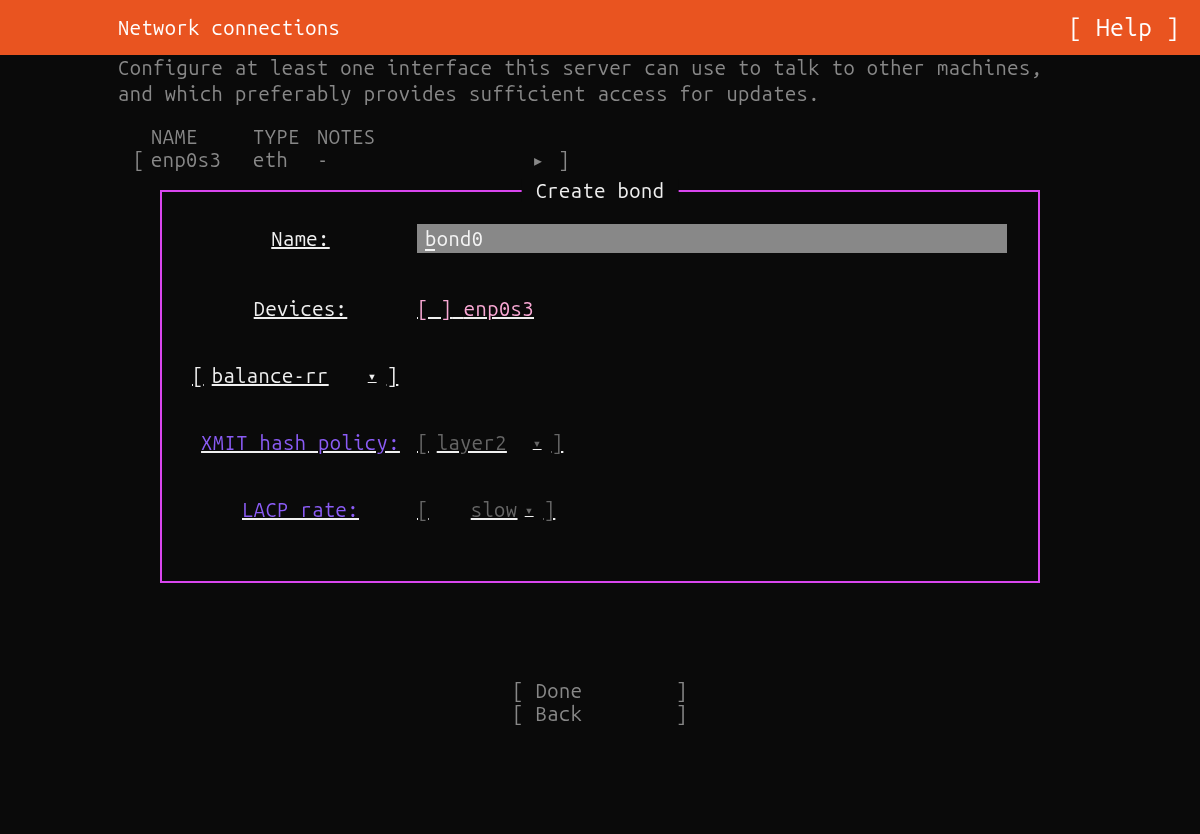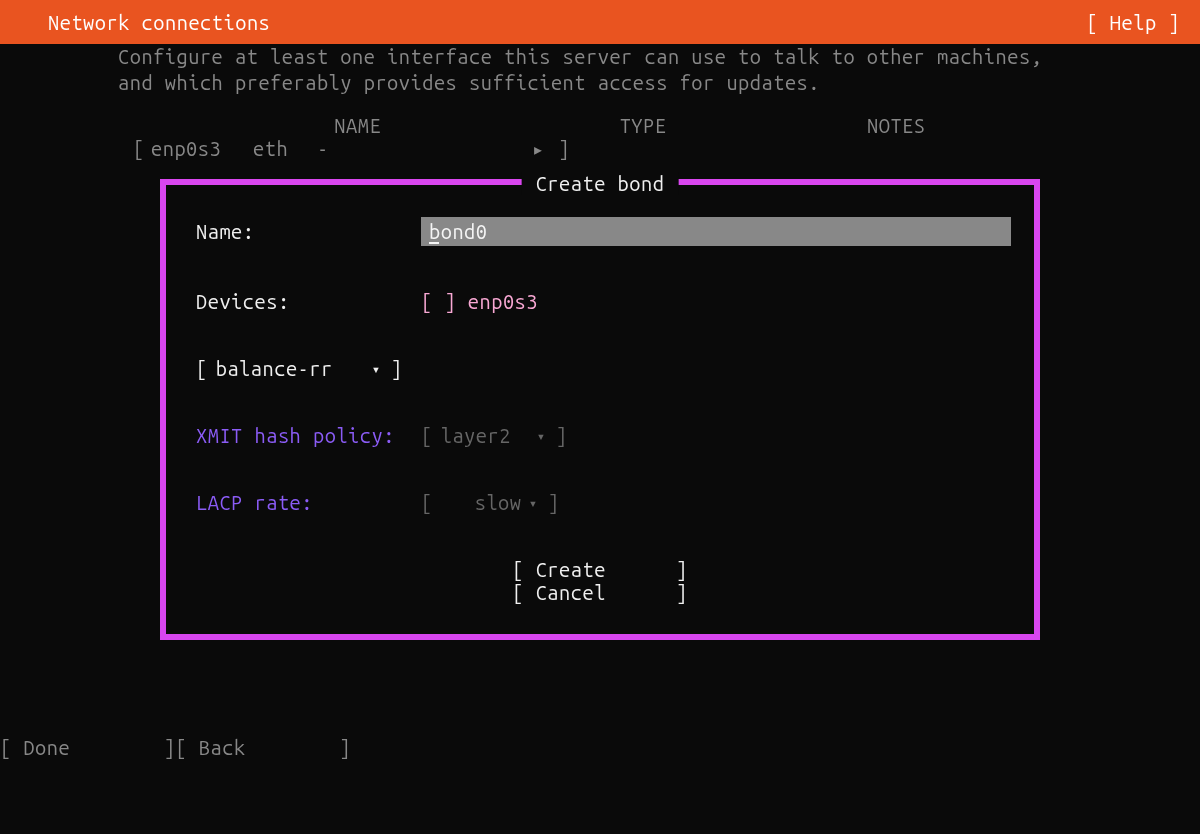--- a/index.html
+++ b/index.html
@@ -12,86 +12,86 @@
       font-family: 'Ubuntu Mono', 'DejaVu Sans Mono', 'Courier New', monospace;
       font-size: 20px;
       color: #f0f0f0;
       width: 1200px;
       height: 834px;
       overflow: hidden;
       letter-spacing: 0.5px;
     }
     .header-bar {
       background: #e95420;
-      height: 44px;
+      height: 55px;
       display: flex;
       justify-content: space-between;
       align-items: center;
-      padding: 0 20px 0 48px;
+      padding: 0 20px 0 118px;
     }
     .header-title {
       color: #ffffff;
       font-size: 20px;
     }
     .help-button {
       color: #ffffff;
-      font-size: 20px;
+      font-size: 24px;
       cursor: pointer;
     }
     .description {
       color: #888888;
       padding: 0 118px 0 118px;
       line-height: 1.3;
     }
     .interface-table {
       padding: 18px 118px 0 133px;
       color: #888888;
     }
     .table-header {
       display: flex;
-      gap: 8px;
-      justify-content: space-between;
+      gap: 0;
     }
     .table-row {
       display: flex;
       gap: 0;
       color: #888888;
     }
     .col-bracket-l { width: 18px; }
     .col-name { width: 102px; }
     .col-type { width: 64px; }
     .col-notes { width: 215px; }
     .col-arrow { width: 20px; }
     .col-bracket-r { width: 18px; text-align: right; }
     .dialog-box {
-      border: 6px solid #d946ef;
+      border: 2px solid #d946ef;
       margin: 18px 160px 0 160px;
       position: relative;
       padding: 32px 30px 30px 30px;
+      text-decoration: underline;
     }
     .dialog-title {
       position: absolute;
       top: -13px;
       left: 50%;
       transform: translateX(-50%);
       background: #0a0a0a;
       padding: 0 14px;
       color: #f0f0f0;
     }
     .form-row {
       display: flex;
       align-items: center;
       margin-bottom: 44px;
     }
     .form-row:last-of-type {
       margin-bottom: 30px;
     }
     .form-label {
       width: 225px;
-      text-align: left;
+      text-align: center;
       color: #f0f0f0;
       padding-right: 8px;
     }
     .form-label.disabled {
       color: #8b5cf6;
     }
     .name-input {
       background: #888888;
       color: #f5f5f5;
       border: none;
@@ -137,21 +137,21 @@
       align-items: center;
       gap: 0;
     }
     .tui-button {
       color: #f0f0f0;
       cursor: pointer;
       white-space: pre;
     }
     .footer-buttons {
       display: flex;
-      flex-direction: row;
+      flex-direction: column;
       align-items: center;
       gap: 0;
       margin-top: 96px;
     }
     .footer-button {
       color: #888888;
       cursor: pointer;
       white-space: pre;
     }
   </style>
@@ -223,22 +223,18 @@
   <div class="form-row">
     <span class="form-label disabled">LACP rate:</span>
     <span class="dropdown disabled">
       <span>[</span>
       <span style="width:58px; padding-left:8px;margin-left:34px;">slow</span>
       <span class="dropdown-arrow">▾</span>
       <span style="padding-left:6px;">]</span>
     </span>
   </div>
 
-  <div class="action-buttons">
-    <span class="tui-button">[ Create      ]</span>
-    <span class="tui-button">[ Cancel      ]</span>
-  </div>
 </div>
 
 <div class="footer-buttons">
   <span class="footer-button">[ Done        ]</span>
   <span class="footer-button">[ Back        ]</span>
 </div>
 
 </body></html>

